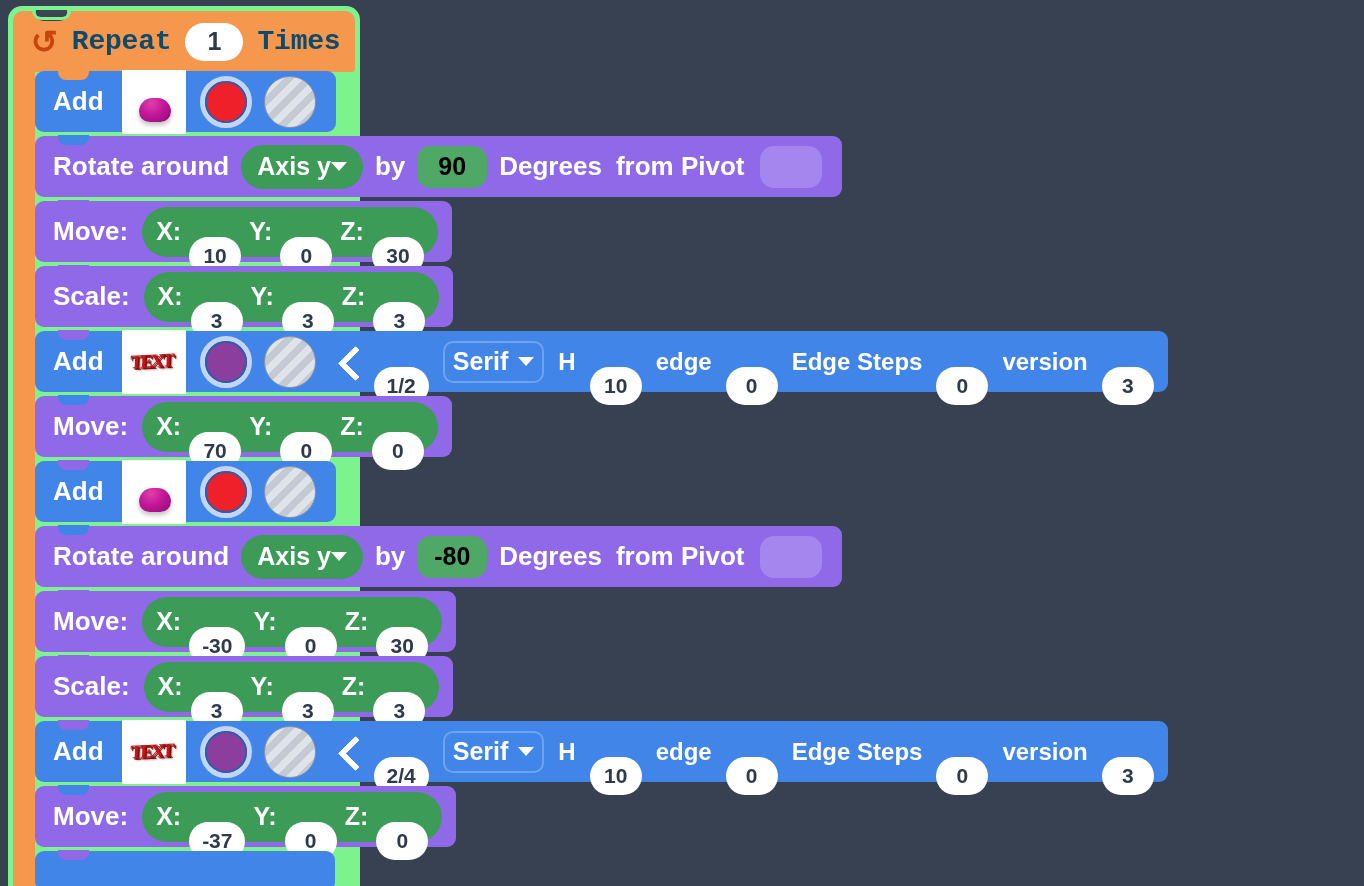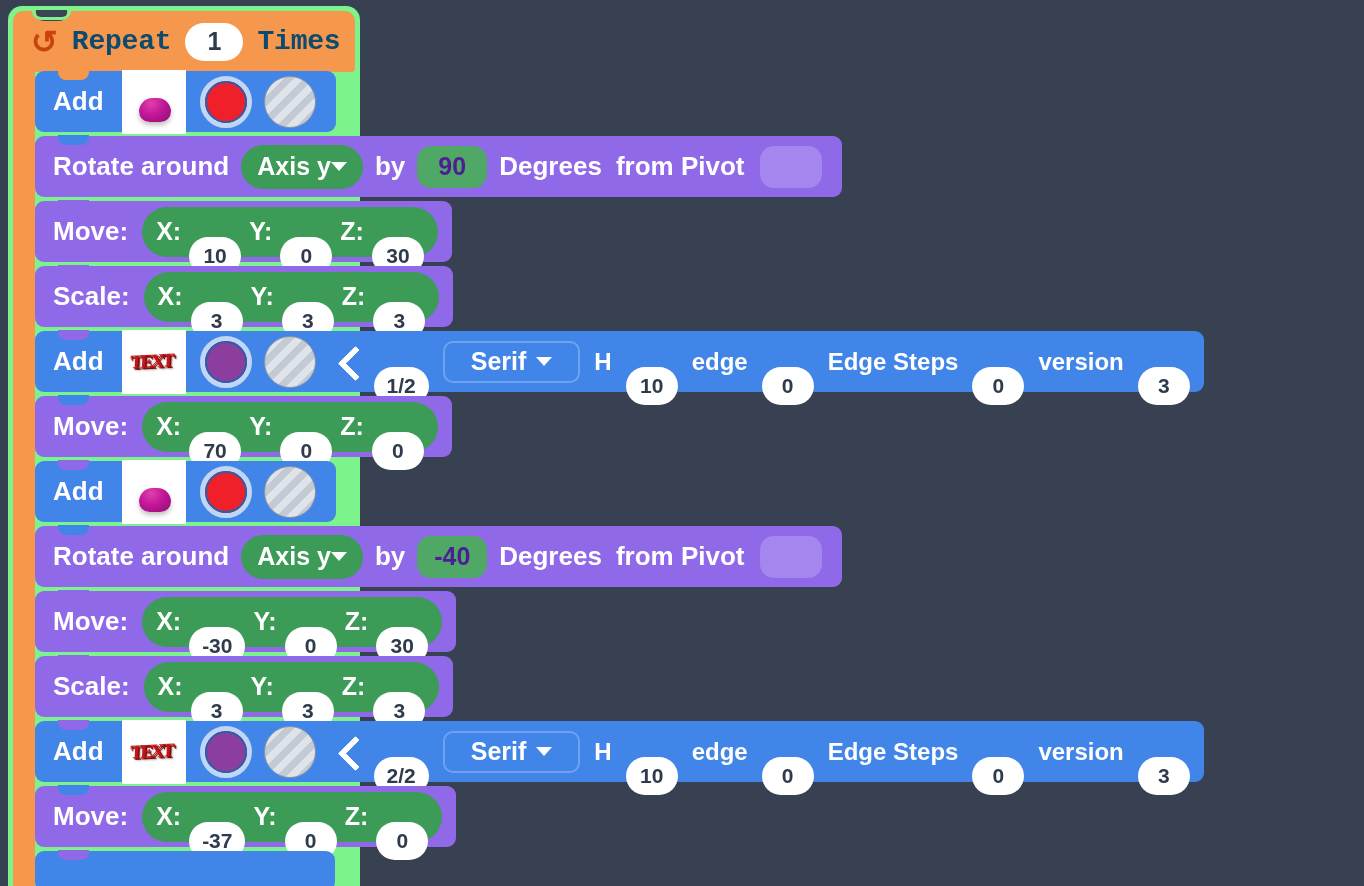--- a/index.html
+++ b/index.html
@@ -273,21 +273,21 @@
   .caret {
     width: 0; height: 0;
     border-left: 8px solid transparent;
     border-right: 8px solid transparent;
     border-top: 9px solid #FFFFFF;
   }
 
   
   .numfield-green {
     background: #4FA866;
-    color: #4c1d95;
+    color: #000000;
     font-size: 25px;
     font-weight: bold;
     border-radius: 14px;
     min-width: 70px;
     height: 42px;
     display: flex;
     align-items: center;
     justify-content: center;
     padding: 0 12px;
     margin: 0 12px;
@@ -305,21 +305,21 @@
   }
 
   
   .dd-blue {
     border: 2px solid #6EA4EF;
     border-radius: 10px;
     height: 42px;
     display: flex;
     align-items: center;
     gap: 10px;
-    padding: 0 26px;
+    padding: 0 8px;
     margin-left: 14px;
     color: #FFFFFF;
     font-size: 25px;
     font-weight: bold;
     flex: 0 0 auto;
   }
 
   
   .chev-back {
     width: 22px; height: 34px;
@@ -473,21 +473,21 @@
     </div>
 
     <div class="block b-purple">
       <div class="bump above-blue"></div>
       <span class="lbl">Rotate around</span>
       <div class="dd-green">
         <span>Axis y</span>
         <span class="caret"></span>
       </div>
       <span class="lbl">by</span>
-      <span class="numfield-green">-40</span>
+      <span class="numfield-green">-80</span>
       <span class="lbl">Degrees</span>
       <span class="lbl txt-pad">from Pivot</span>
       <div class="slot-empty"></div>
       <div class="gap-m"></div>
     </div>
 
     <div class="block b-purple">
       <div class="bump above-purple"></div>
       <span class="lbl">Move:</span>
       <div class="grp-green">
@@ -518,21 +518,21 @@
     <div class="block b-blue">
       <div class="bump above-purple"></div>
       <span class="lbl">Add</span>
       <div class="thumb">
         <div class="thumb-text">TEXT</div>
       </div>
       <div class="swatch purple"></div>
       <div class="striped"></div>
       <div class="chev-back"></div>
       <div class="gap-s"></div>
-      <span class="numfield">2/2</span>
+      <span class="numfield">2/4</span>
       <div class="dd-blue">
         <span>Serif</span>
         <span class="caret"></span>
       </div>
       <span class="lbl-sm txt-pad">H</span>
       <div class="gap-s"></div>
       <span class="numfield">10</span>
       <span class="lbl-sm txt-pad">edge</span>
       <div class="gap-s"></div>
       <span class="numfield">0</span>

